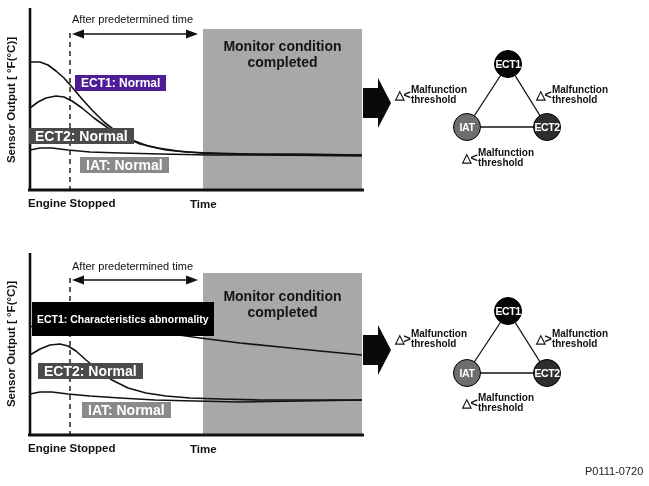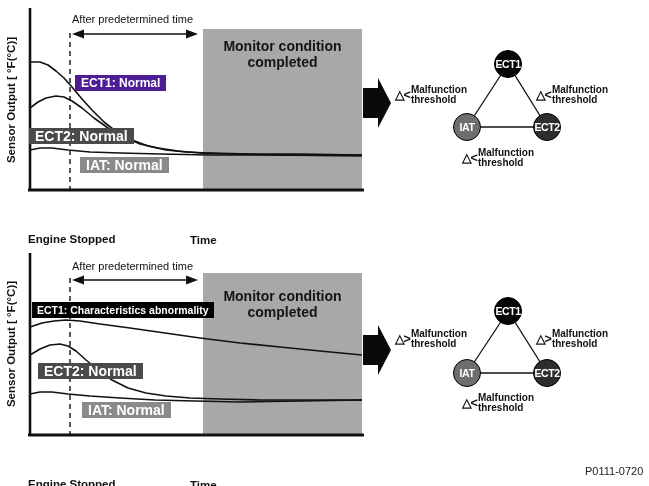--- a/index.html
+++ b/index.html
@@ -9,22 +9,22 @@
   }
   svg{position:absolute;left:0;top:0;}
   .gray-box{position:absolute;z-index:1;}
   .overlay-svg{z-index:2;pointer-events:none;}
   .lbl{position:absolute;z-index:3;white-space:nowrap;}
   .monitor-label{font-weight:bold;font-size:14px;color:#151515;text-align:center;}
   .after-label{font-weight:normal;font-size:11px;color:#111;}
   .curve-label{position:absolute;z-index:3;color:#fff;font-weight:bold;font-size:14px;
     padding:2px 6px;white-space:nowrap;line-height:12px;}
   .curve-label.big{font-size:12px;}
-  .curve-label.small{font-size:10.5px;padding:2px 5px;}
-  .xlabel{font-weight:bold;font-size:11.5px;color:#111;margin-top:36px;}
+  .curve-label.small{font-size:10.5px;padding:11px 5px;}
+  .xlabel{font-weight:bold;font-size:11.5px;color:#111;}
   .ylabel{position:absolute;z-index:3;font-weight:bold;font-size:11.5px;color:#111;
     white-space:nowrap;transform:translate(-50%,-50%) rotate(-90deg);}
   .diagram-title{position:absolute;z-index:3;width:120px;text-align:center;
     font-size:16px;font-weight:bold;color:#111;letter-spacing:0.2px;}
   .node{position:absolute;z-index:3;width:28px;height:28px;border-radius:50%;
     display:flex;align-items:center;justify-content:center;color:#fff;font-weight:bold;
     font-size:10.5px;letter-spacing:-0.4px;border:1px solid #000;box-sizing:border-box;}
   .threshold{position:absolute;z-index:3;display:flex;align-items:center;font-weight:bold;color:#111;}
   .tsym{font-size:12.5px;margin-right:1px;letter-spacing:-1px;}
   .ttext{font-size:10px;line-height:9.5px;}

